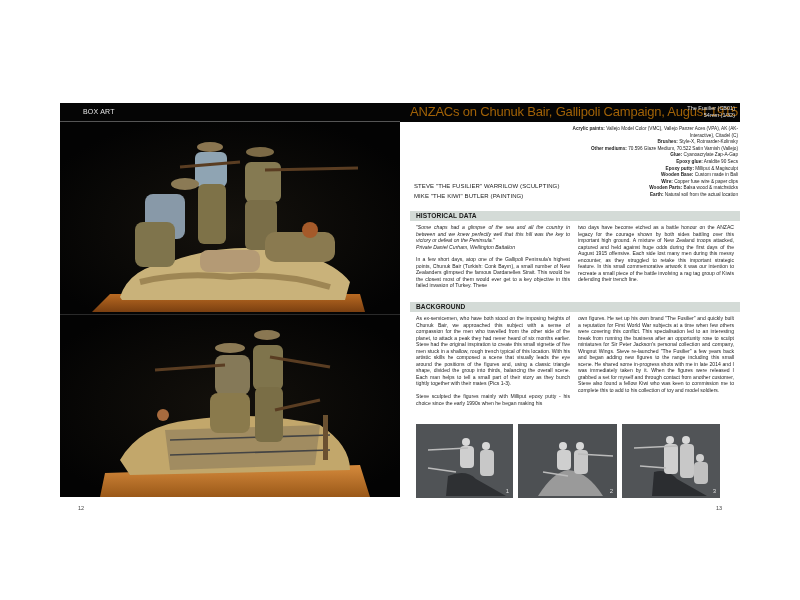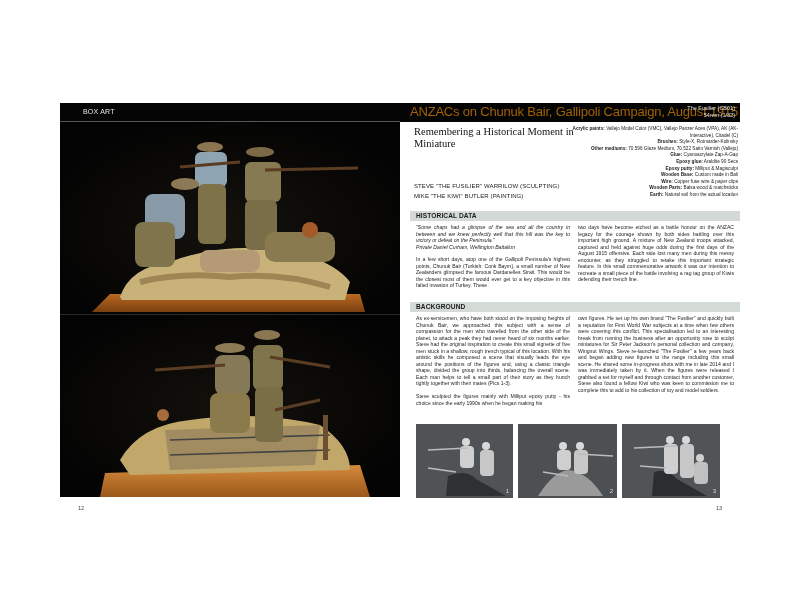--- a/index.html
+++ b/index.html
@@ -155,21 +155,20 @@
         <rect x="195" y="72" width="28" height="55" rx="6" fill="#7a6e46"></rect>
         <line x1="95" y1="55" x2="165" y2="50" stroke="#5a3d22" stroke-width="3"></line>
         <line x1="210" y1="42" x2="270" y2="52" stroke="#5a3d22" stroke-width="3"></line>
         <line x1="215" y1="95" x2="260" y2="85" stroke="#5a3d22" stroke-width="3"></line>
         <circle cx="103" cy="100" r="6" fill="#a86b3e"></circle>
       </svg>
     </div>
   </div>
 
   <div class="right-page">
-    <div class="subtitle">Remembering a Historical Moment in Miniature</div>
 
     <div class="credits">
       <div>STEVE "THE FUSILIER" WARRILOW (SCULPTING)</div>
       <div>MIKE "THE KIWI" BUTLER (PAINTING)</div>
     </div>
 
     <div class="materials">
       <div><b>Acrylic paints:</b> <span>Vallejo Model Color (VMC), Vallejo Panzer Aces (VPA), AK (AK-Interactive), Citadel (C)</span></div>
       <div><b>Brushes:</b> <span>Style-X, Rotmarder-Kolinsky</span></div>
       <div><b>Other mediums:</b> <span>70.596 Glaze Medium, 70.522 Satin Varnish (Vallejo)</span></div>

